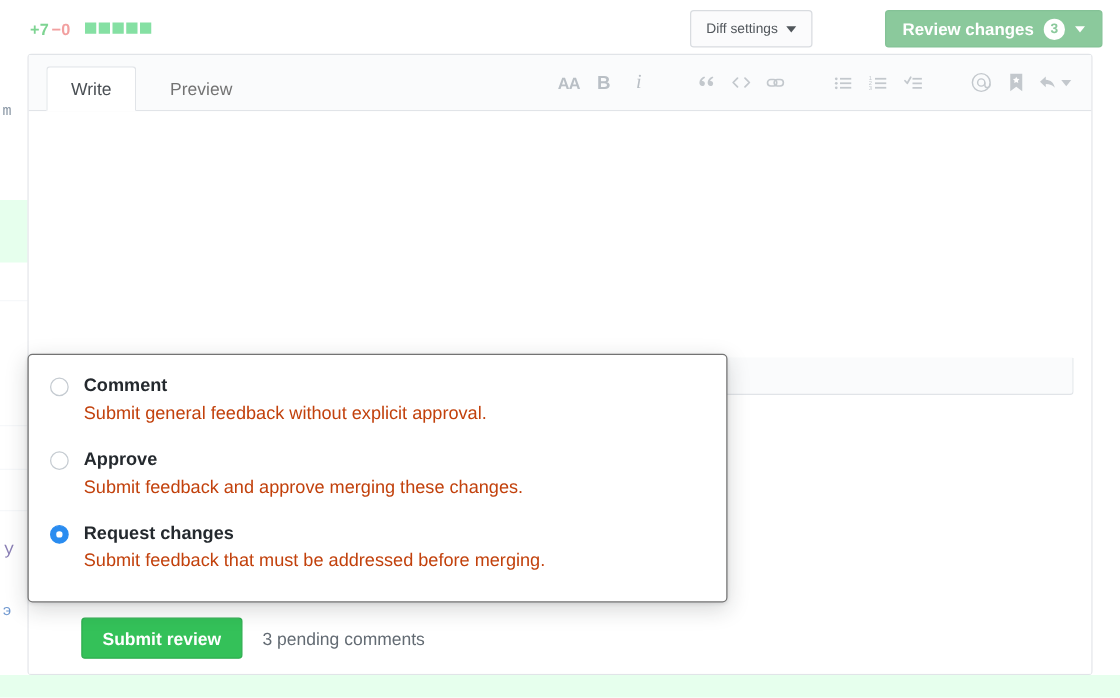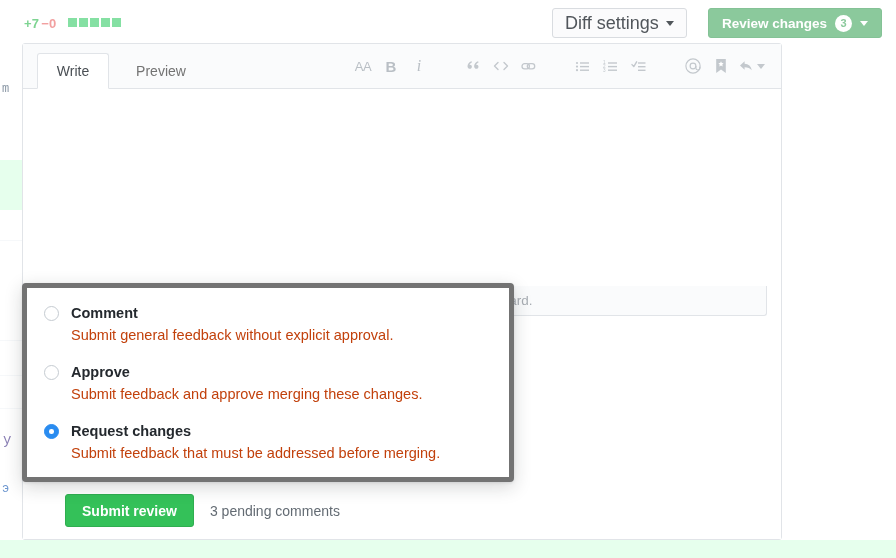--- a/index.html
+++ b/index.html
@@ -37,21 +37,21 @@
   #diffstat .blocks i {
     display: inline-block; width: 9px; height: 9px;
     background: #85e0a3; margin-right: 2px;
   }
 
   #diff-settings-btn {
     position: absolute; left: 552px; top: 8px;
     height: 30px; padding: 0 12px;
     display: flex; align-items: center; gap: 7px;
     background: #fbfbfc; border: 1px solid #d9dce0; border-radius: 3px;
-    font-size: 18px; color: #51565b; font-weight: normal;
+    font-size: 11px; color: #51565b; font-weight: normal;
     cursor: pointer;
   }
   .caret {
     width: 0; height: 0;
     border-left: 4.5px solid transparent;
     border-right: 4.5px solid transparent;
     border-top: 5px solid currentColor;
     display: inline-block;
   }
 
@@ -66,21 +66,21 @@
   #review-badge {
     background: #ffffff; color: #8bc99c;
     width: 17px; height: 17px; border-radius: 50%;
     display: flex; align-items: center; justify-content: center;
     font-size: 11px; font-weight: bold;
   }
 
   
   #review-panel {
     position: absolute; left: 22px; top: 43px;
-    width: 760px; height: 497px;
+    width: 852px; height: 497px;
     background: #fafbfc;
     border: 1px solid #e1e4e8;
     border-radius: 3px;
   }
 
   
   #tabs-bar {
     position: absolute; left: 0; top: 0; width: 100%; height: 45px;
     border-bottom: 1px solid #e1e4e8; background: #fafbfc;
   }
@@ -108,21 +108,21 @@
   }
   .tb-group { display: flex; align-items: center; }
   .tb-gap { width: 26px; }
   .tb-btn {
     width: 28px; height: 24px;
     display: flex; align-items: center; justify-content: center;
     cursor: pointer; color: #c3c8cd;
   }
   .tb-btn svg { display: block; }
   .tb-text { font-size: 15px; color: #b9bfc5; }
-  .tb-text.heading { font-size: 13px; font-weight: normal; letter-spacing: -.5px; }
+  .tb-text.heading { font-size: 13px; font-weight: bold; letter-spacing: -.5px; }
   .tb-text.bold { font-weight: bold; font-size: 15px; }
   .tb-text.italic { font-style: italic; font-family: "Liberation Serif", serif; font-size: 16px; }
   .tb-btn.with-caret { width: 34px; gap: 3px; }
 
   
   #comment-body {
     position: absolute; left: 0; top: 45px; right: 0; bottom: 0;
     background: #ffffff;
   }
   #comment-textarea-wrap {
@@ -162,23 +162,23 @@
     display: flex; align-items: center;
     background: #34c159; border: 1px solid #2fae50; border-radius: 3px;
     color: #ffffff; font-size: 14px; font-weight: bold;
     cursor: pointer;
   }
   #pending-count { font-size: 14px; color: #636b73; }
 
   
   #review-type-menu {
     position: absolute; left: 22px; top: 283px;
-    width: 492px; height: 199px;
-    background: #ffffff;
-    border: 5px solid #737373; border-radius: 4px;
+    width: 560px; height: 199px;
+    background: #ffffff;
+    border: 1px solid #737373; border-radius: 4px;
     box-shadow: 0 5px 18px rgba(27,31,35,.18), 0 1px 3px rgba(27,31,35,.10);
     padding: 16px 0 0 0;
     z-index: 10;
   }
   .radio-option {
     position: relative;
     padding: 0 18px 0 44px;
     margin-bottom: 18px;
     cursor: pointer;
   }

